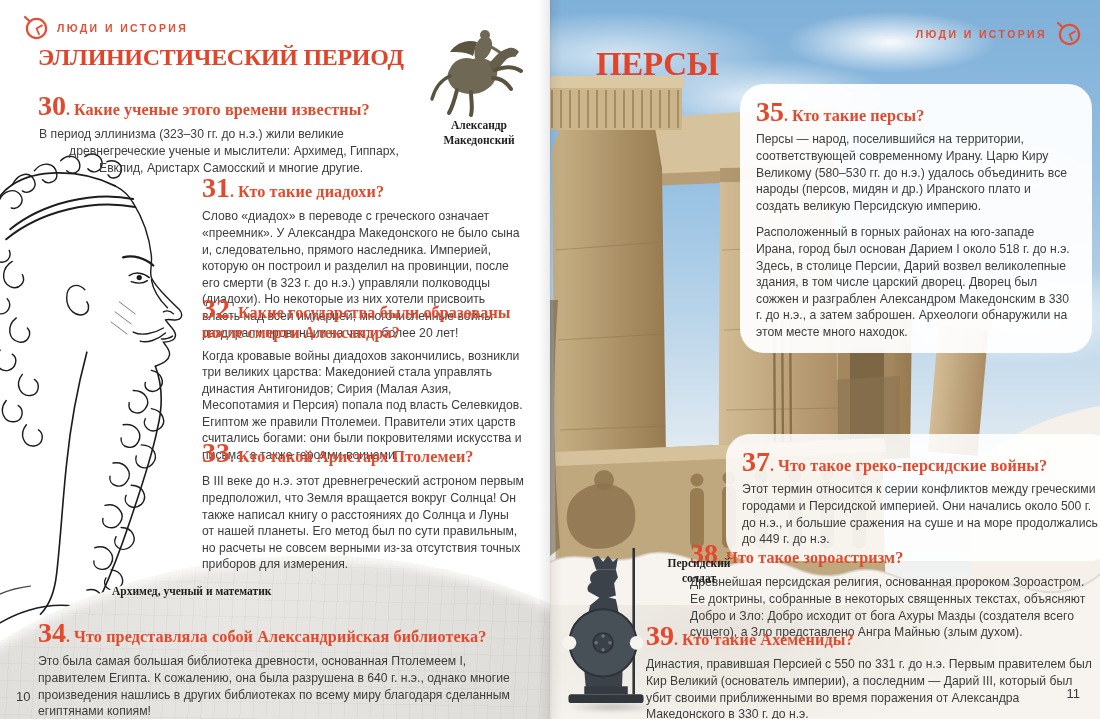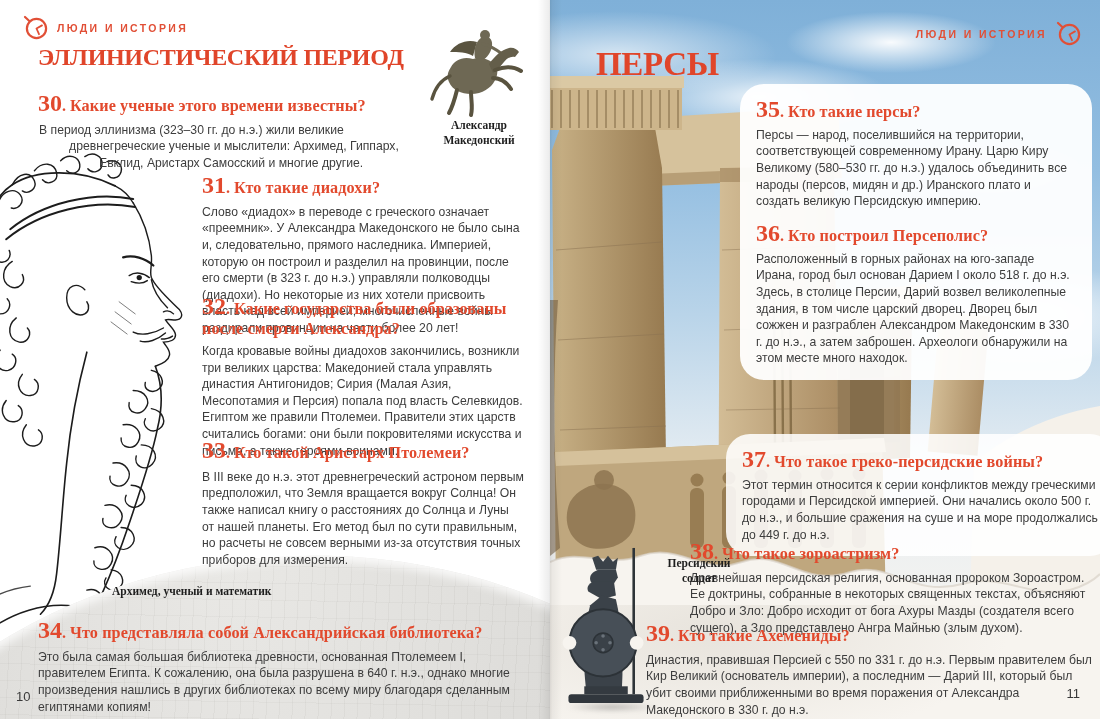--- a/index.html
+++ b/index.html
@@ -11,21 +11,21 @@
   }
   
   .brand{position:absolute;display:flex;align-items:center;gap:8px;z-index:30;}
   .brand-label{font-family:"Liberation Sans",sans-serif;font-weight:bold;font-size:10.5px;
     letter-spacing:2.4px;color:#e14f36;}
   .clock-icon svg{display:block;}
   .page-title{position:absolute;z-index:30;font-family:"Liberation Serif",serif;font-weight:bold;
     color:#e0452a;letter-spacing:-0.3px;}
   .qa{position:absolute;z-index:25;}
   .qhead{font-family:"Liberation Serif",serif;font-weight:bold;color:#e2492d;line-height:1.12;}
-  .qnum{font-size:24px;margin-top:32px;}
+  .qnum{font-size:28px;margin-top:32px;}
   .qnum::after{content:". ";font-size:16px;}
   .qtext{font-size:16.2px;letter-spacing:0.1px;}
   .qbody{margin-top:5px;font-size:12.2px;line-height:1.36;color:#3d3d3d;}
   .cap{position:absolute;z-index:28;font-family:"Liberation Serif",serif;font-weight:bold;
     font-size:11.5px;line-height:1.3;color:#1e1e1e;text-align:center;}
   .pagenum{position:absolute;z-index:40;font-size:13px;color:#3a3a3a;}
   
   #page-left{position:absolute;left:0;top:0;width:550px;height:719px;overflow:hidden;background:#fff;}
   #portrait{position:absolute;left:-18px;top:140px;width:252px;height:505px;z-index:5;}
   #dome{position:absolute;left:-190px;top:556px;width:980px;height:760px;border-radius:50%;
@@ -269,21 +269,20 @@
     </div>
 
     <div class="page-title" style="left:38px;top:46px;font-size:33px;margin-left:8px;">ПЕРСЫ</div>
 
     <div class="qbox" style="left:190px;top:84px;width:352px;">
       <div class="qa2">
         <div class="qhead"><span class="qnum">35</span><span class="qtext">Кто такие персы?</span></div>
         <div class="qbody">Персы — народ, поселившийся на территории, соответствующей современному Ирану. Царю Киру Великому (580–530 гг. до н.э.) удалось объединить все народы (персов, мидян и др.) Иранского плато и создать великую Персидскую империю.</div>
       </div>
       <div class="qa2" style="margin-top:10px;">
-        <div class="qhead"><span class="qnum">36</span><span class="qtext">Кто построил Персеполис?</span></div>
         <div class="qbody">Расположенный в горных районах на юго-западе Ирана, город был основан Дарием I около 518 г. до н.э. Здесь, в столице Персии, Дарий возвел великолепные здания, в том числе царский дворец. Дворец был сожжен и разграблен Александром Македонским в 330 г. до н.э., а затем заброшен. Археологи обнаружили на этом месте много находок.</div>
       </div>
     </div>
 
     <div class="qbox" id="box37" style="left:176px;top:434px;width:388px;">
       <div class="qa2">
         <div class="qhead"><span class="qnum">37</span><span class="qtext">Что такое греко-персидские войны?</span></div>
         <div class="qbody">Этот термин относится к серии конфликтов между греческими городами и Персидской империей. Они начались около 500 г. до н.э., и большие сражения на суше и на море продолжались до 449 г. до н.э.</div>
       </div>
     </div>

